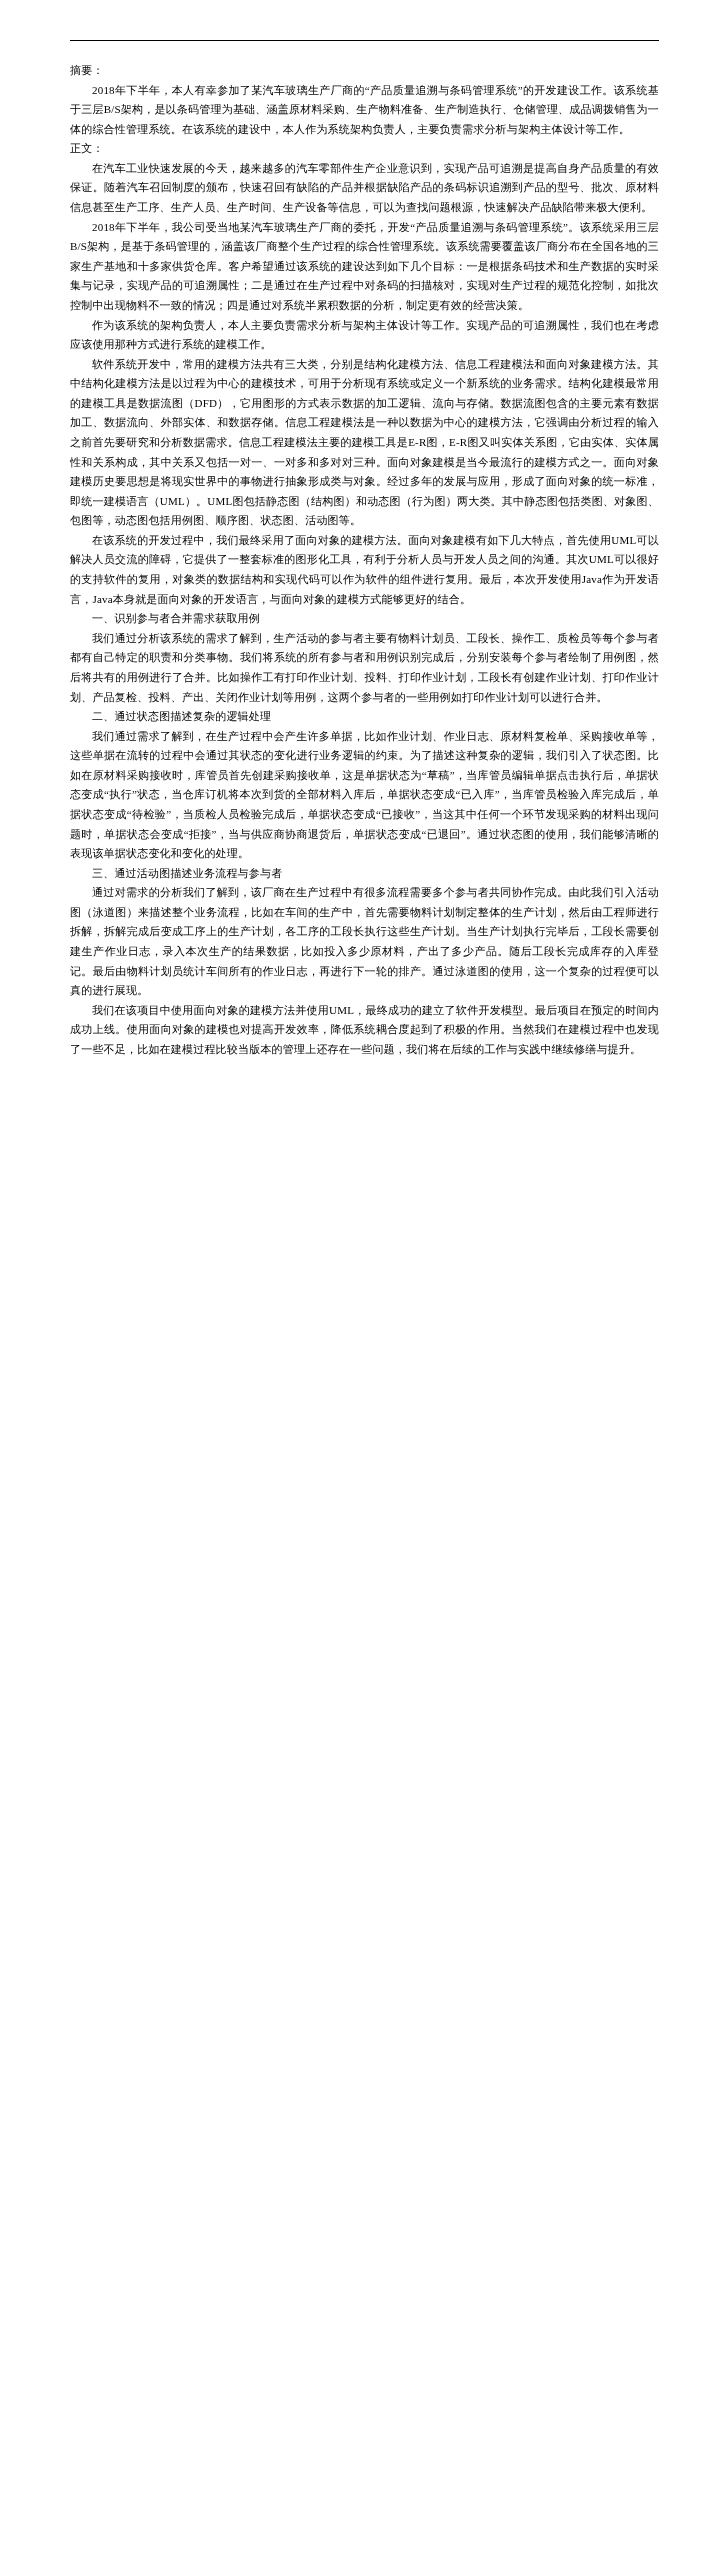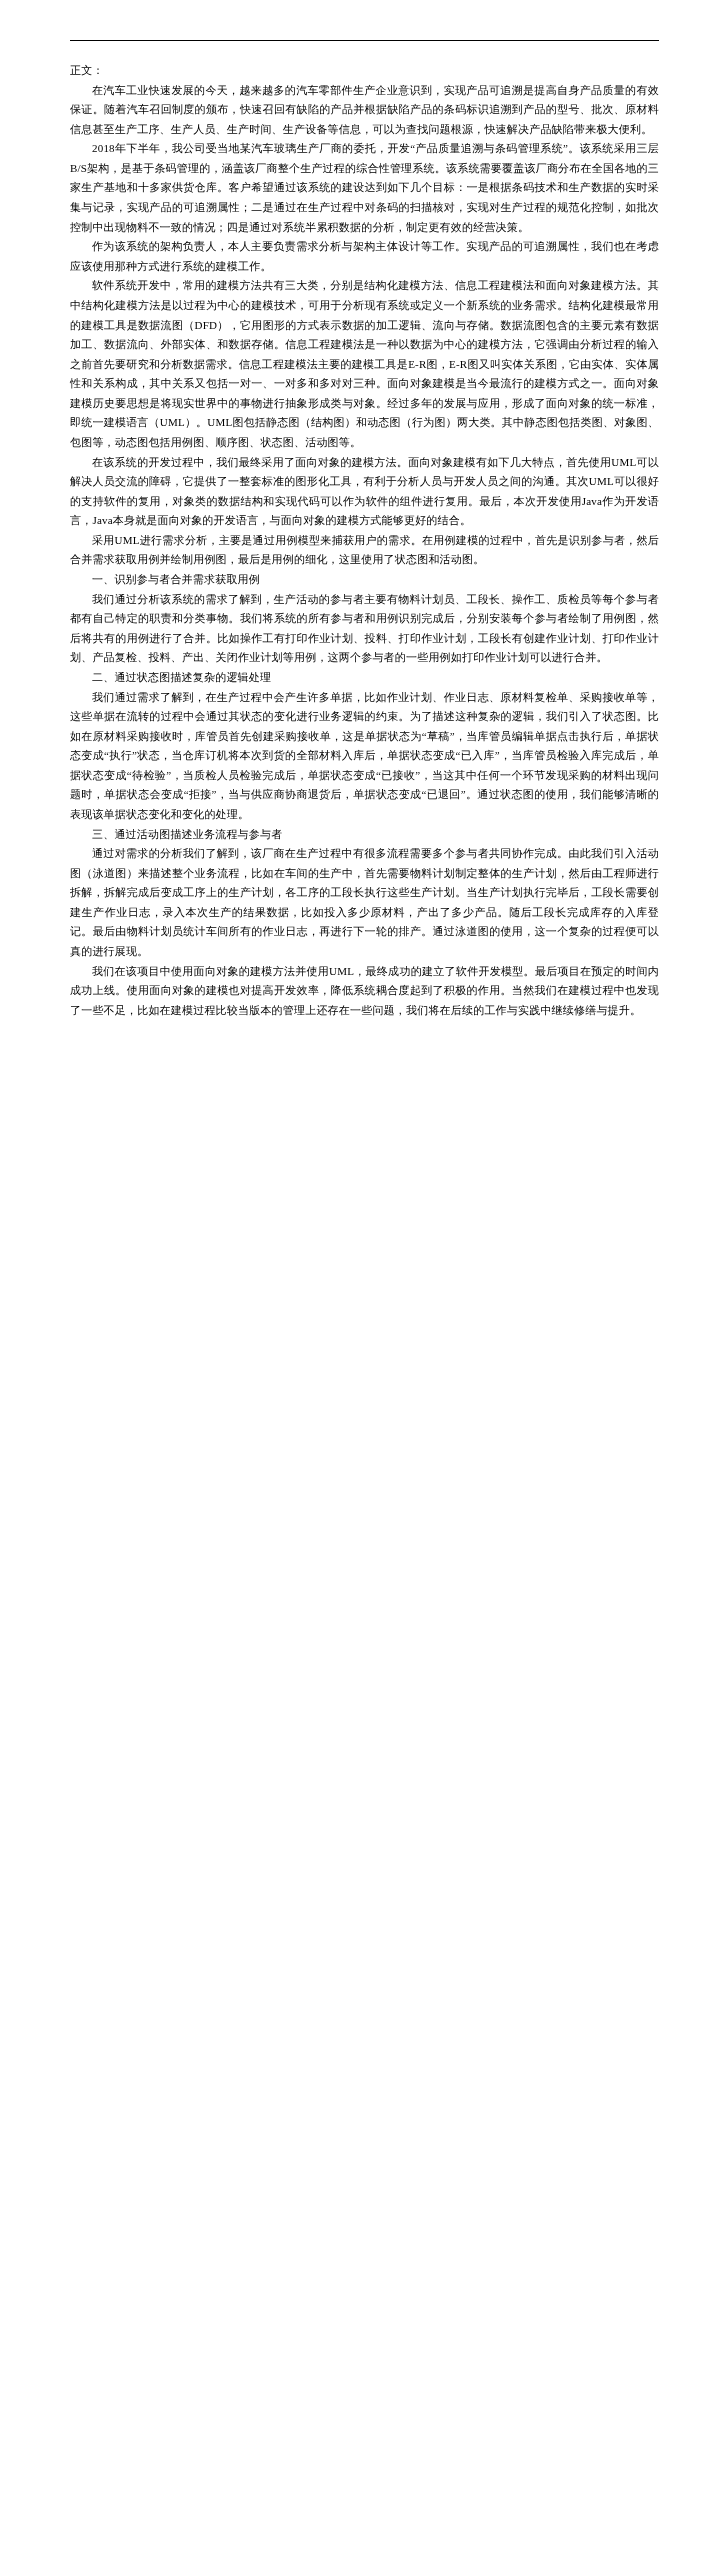--- a/index.html
+++ b/index.html
@@ -42,30 +42,31 @@
   }
 </style>
 </head>
 <body>
 
 <div class="page">
 
   <hr class="rule">
 
   <div class="block">
+    <p class="para nonindent">摘要：</p>
+    <p class="para">2018年下半年，本人有幸参加了某汽车玻璃生产厂商的“产品质量追溯与条码管理系统”的开发建设工作。该系统基于三层B/S架构，是以条码管理为基础、涵盖原材料采购、生产物料准备、生产制造执行、仓储管理、成品调拨销售为一体的综合性管理系统。在该系统的建设中，本人作为系统架构负责人，主要负责需求分析与架构主体设计等工作。</p>
   </div>
 
   <div class="block">
     <p class="para nonindent">正文：</p>
     <p class="para">在汽车工业快速发展的今天，越来越多的汽车零部件生产企业意识到，实现产品可追溯是提高自身产品质量的有效保证。随着汽车召回制度的颁布，快速召回有缺陷的产品并根据缺陷产品的条码标识追溯到产品的型号、批次、原材料信息甚至生产工序、生产人员、生产时间、生产设备等信息，可以为查找问题根源，快速解决产品缺陷带来极大便利。</p>
     <p class="para">2018年下半年，我公司受当地某汽车玻璃生产厂商的委托，开发“产品质量追溯与条码管理系统”。该系统采用三层B/S架构，是基于条码管理的，涵盖该厂商整个生产过程的综合性管理系统。该系统需要覆盖该厂商分布在全国各地的三家生产基地和十多家供货仓库。客户希望通过该系统的建设达到如下几个目标：一是根据条码技术和生产数据的实时采集与记录，实现产品的可追溯属性；二是通过在生产过程中对条码的扫描核对，实现对生产过程的规范化控制，如批次控制中出现物料不一致的情况；四是通过对系统半累积数据的分析，制定更有效的经营决策。</p>
     <p class="para">作为该系统的架构负责人，本人主要负责需求分析与架构主体设计等工作。实现产品的可追溯属性，我们也在考虑应该使用那种方式进行系统的建模工作。</p>
     <p class="para">软件系统开发中，常用的建模方法共有三大类，分别是结构化建模方法、信息工程建模法和面向对象建模方法。其中结构化建模方法是以过程为中心的建模技术，可用于分析现有系统或定义一个新系统的业务需求。结构化建模最常用的建模工具是数据流图（DFD），它用图形的方式表示数据的加工逻辑、流向与存储。数据流图包含的主要元素有数据加工、数据流向、外部实体、和数据存储。信息工程建模法是一种以数据为中心的建模方法，它强调由分析过程的输入之前首先要研究和分析数据需求。信息工程建模法主要的建模工具是E-R图，E-R图又叫实体关系图，它由实体、实体属性和关系构成，其中关系又包括一对一、一对多和多对对三种。面向对象建模是当今最流行的建模方式之一。面向对象建模历史要思想是将现实世界中的事物进行抽象形成类与对象。经过多年的发展与应用，形成了面向对象的统一标准，即统一建模语言（UML）。UML图包括静态图（结构图）和动态图（行为图）两大类。其中静态图包括类图、对象图、包图等，动态图包括用例图、顺序图、状态图、活动图等。</p>
     <p class="para">在该系统的开发过程中，我们最终采用了面向对象的建模方法。面向对象建模有如下几大特点，首先使用UML可以解决人员交流的障碍，它提供了一整套标准的图形化工具，有利于分析人员与开发人员之间的沟通。其次UML可以很好的支持软件的复用，对象类的数据结构和实现代码可以作为软件的组件进行复用。最后，本次开发使用Java作为开发语言，Java本身就是面向对象的开发语言，与面向对象的建模方式能够更好的结合。</p>
-    <p class="para">采用UML进行需求分析，主要是通过用例模型来捕获用户的需求。在用例建模的过程中，首先是识别参与者，然后合并需求获取用例并绘制用例图，最后是用例的细化，这里使用了状态图和活动图。</p>
   </div>
 
   <div class="block">
     <p class="para">一、识别参与者合并需求获取用例</p>
     <p class="para">我们通过分析该系统的需求了解到，生产活动的参与者主要有物料计划员、工段长、操作工、质检员等每个参与者都有自己特定的职责和分类事物。我们将系统的所有参与者和用例识别完成后，分别安装每个参与者绘制了用例图，然后将共有的用例进行了合并。比如操作工有打印作业计划、投料、打印作业计划，工段长有创建作业计划、打印作业计划、产品复检、投料、产出、关闭作业计划等用例，这两个参与者的一些用例如打印作业计划可以进行合并。</p>
   </div>
 
   <div class="block">
     <p class="para">二、通过状态图描述复杂的逻辑处理</p>
     <p class="para">我们通过需求了解到，在生产过程中会产生许多单据，比如作业计划、作业日志、原材料复检单、采购接收单等，这些单据在流转的过程中会通过其状态的变化进行业务逻辑的约束。为了描述这种复杂的逻辑，我们引入了状态图。比如在原材料采购接收时，库管员首先创建采购接收单，这是单据状态为“草稿”，当库管员编辑单据点击执行后，单据状态变成“执行”状态，当仓库订机将本次到货的全部材料入库后，单据状态变成“已入库”，当库管员检验入库完成后，单据状态变成“待检验”，当质检人员检验完成后，单据状态变成“已接收”，当这其中任何一个环节发现采购的材料出现问题时，单据状态会变成“拒接”，当与供应商协商退货后，单据状态变成“已退回”。通过状态图的使用，我们能够清晰的表现该单据状态变化和变化的处理。</p>

